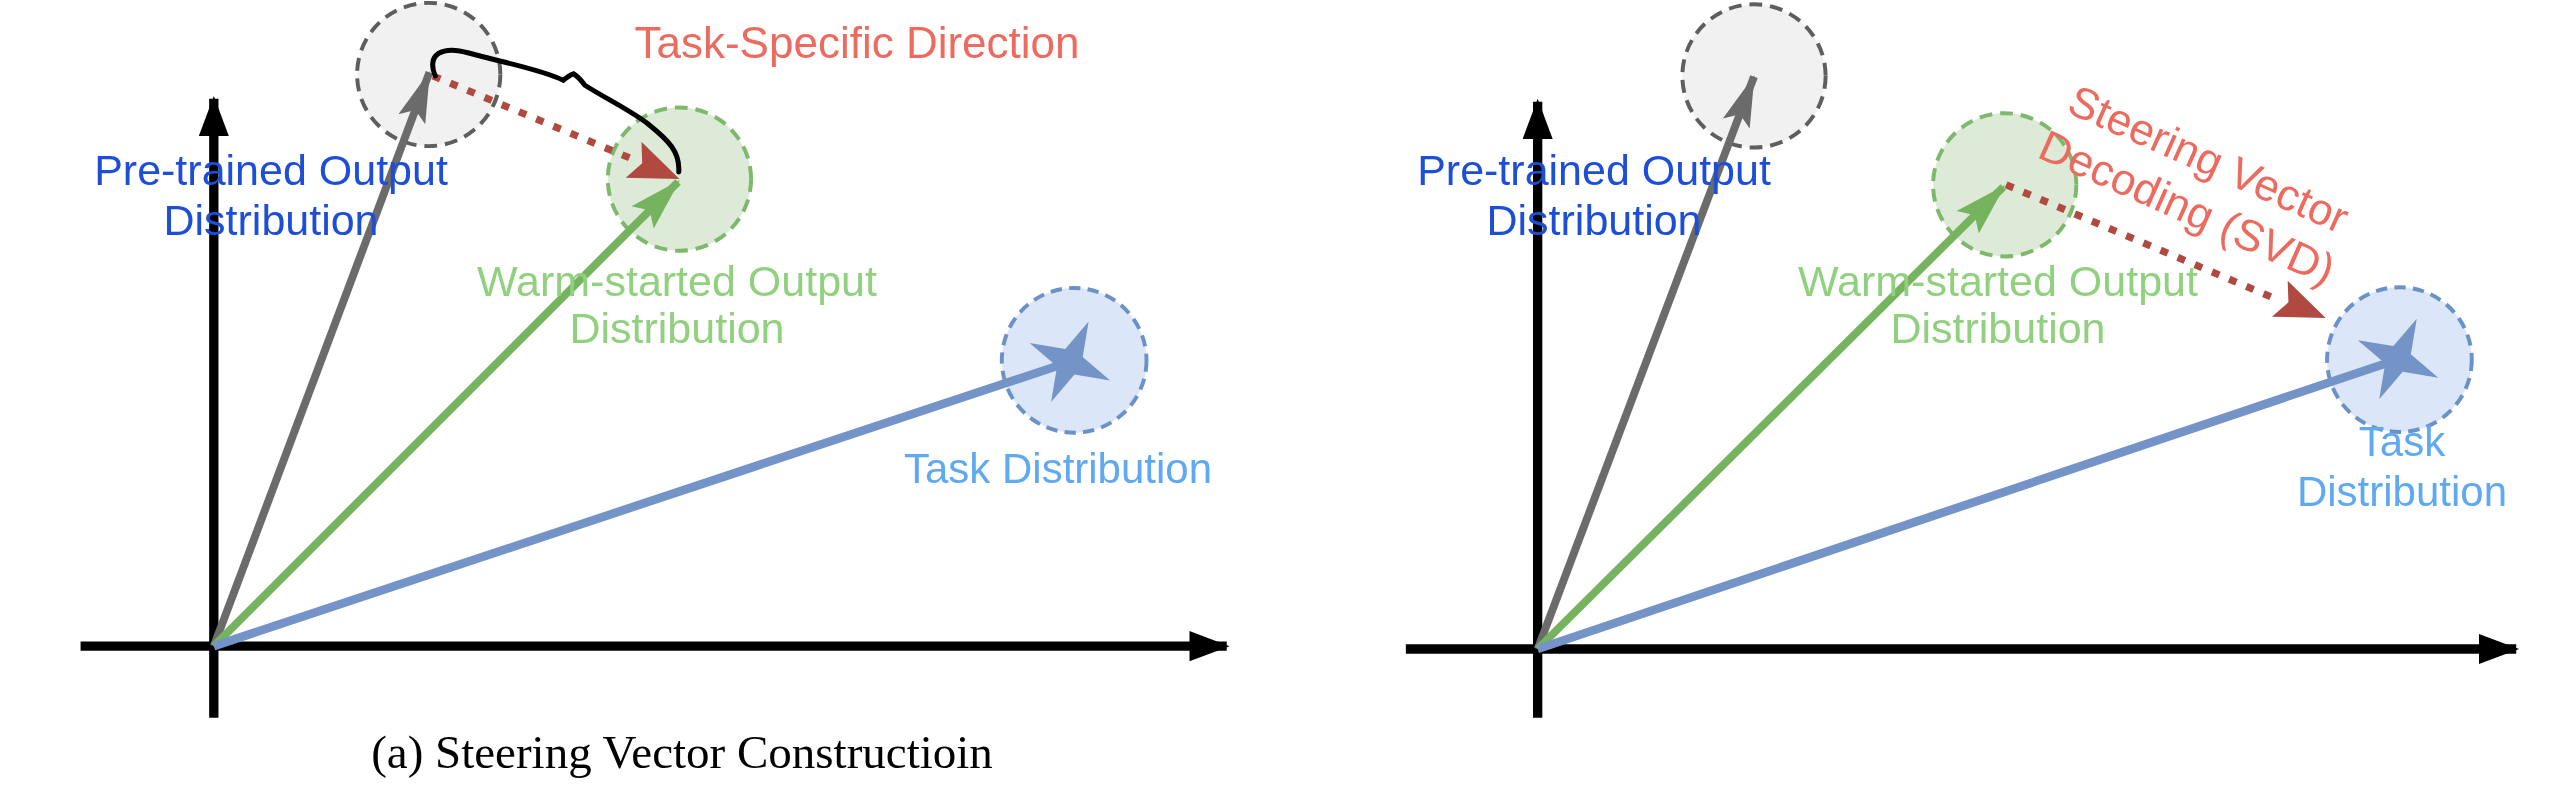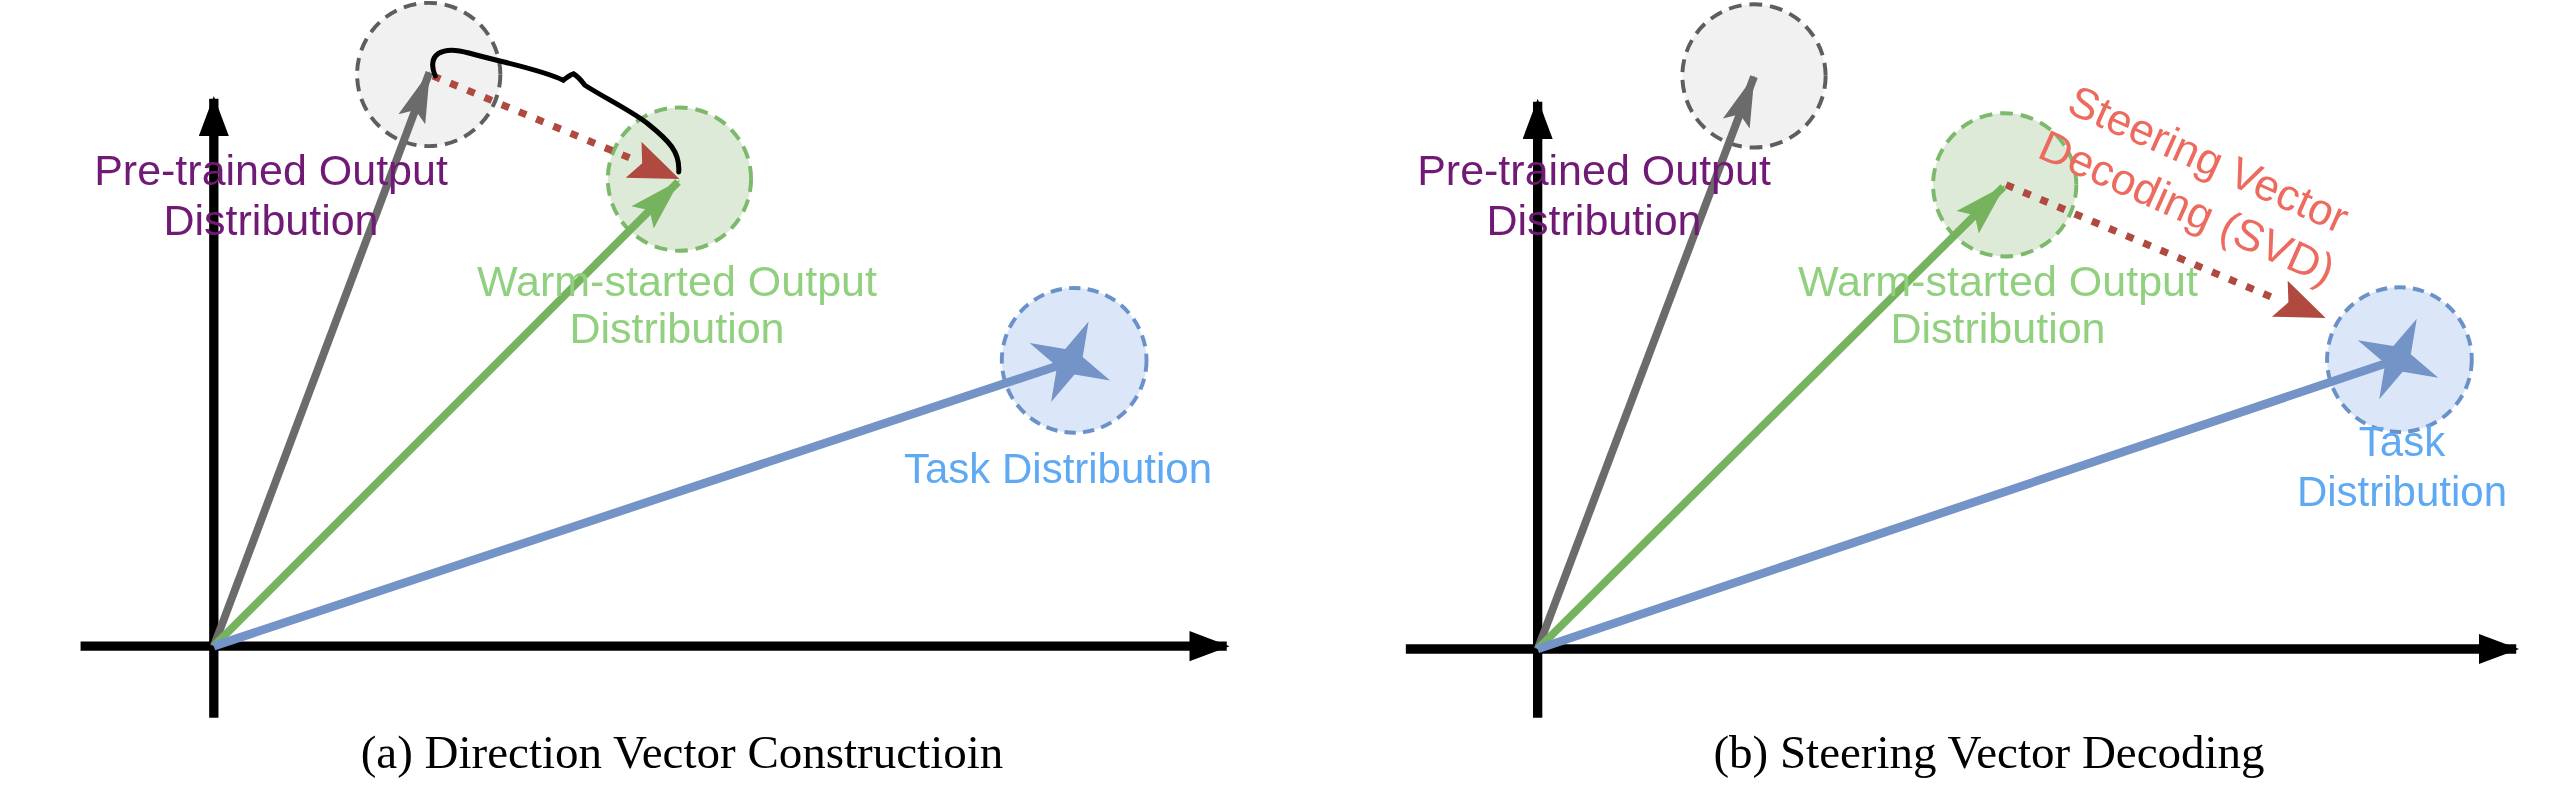--- a/index.html
+++ b/index.html
@@ -11,21 +11,21 @@
     overflow:hidden;
   }
   #vector-canvas{position:absolute;left:0;top:0;}
   .label{
     position:absolute;
     transform:translate(-50%,-50%);
     white-space:pre-line;
     text-align:center;
     line-height:50px;
   }
-  .lbl-gray{color:#701a75;font-size:43px;}
+  .lbl-gray{color:#1d4ed8;font-size:43px;}
   .lbl-green{color:#90d07e;font-size:43px;line-height:47px;margin-top:8px;}
   .lbl-blue{color:#5fa8f2;font-size:42px;}
   .lbl-red{color:#ed6a5f;font-size:44px;}
   .lbl-red-rot{
     color:#ed6a5f;font-size:44px;line-height:53px;
     transform:translate(-50%,-50%) rotate(24deg);
   }
   .caption{
     position:absolute;
     transform:translate(-50%,-50%);
@@ -92,26 +92,26 @@
       <polygon points="3246,444 3193,392 3194,422 3171,442" fill="#b0493f"></polygon>
 
       <polygon transform="translate(3347,501)" points="26.2,-56.2 17.9,-6.5 56.2,26.2 6.5,17.9 -26.2,56.2 -17.9,6.5 -56.2,-26.2 -6.5,-17.9" fill="#7493c7"></polygon>
     </g>
   </svg>
 
   <div class="label lbl-gray" style="left:271px;top:195px;">Pre-trained Output
 Distribution</div>
   <div class="label lbl-green" style="left:677px;top:297px;">Warm-started Output
 Distribution</div>
+  <div class="label lbl-red" style="left:857px;top:43px;">Task-Specific Direction</div>
   <div class="label lbl-blue" style="left:1058px;top:469px;">Task Distribution</div>
-  <div class="caption" style="left:682px;top:752px;">(a) Direction Vector Constructioin</div>
+  <div class="caption" style="left:682px;top:752px;">(a) Steering Vector Constructioin</div>
 
   <div class="label lbl-gray" style="left:1594px;top:195px;">Pre-trained Output
 Distribution</div>
   <div class="label lbl-green" style="left:1998px;top:297px;">Warm-started Output
 Distribution</div>
   <div class="label lbl-red-rot" style="left:2198px;top:183px;">Steering Vector
 Decoding (SVD)</div>
   <div class="label lbl-blue" style="left:2402px;top:467px;">Task Distribution</div>
-  <div class="caption" style="left:1989px;top:752px;">(b) Steering Vector Decoding</div>
 
 </div>
 
 
 </body></html>

